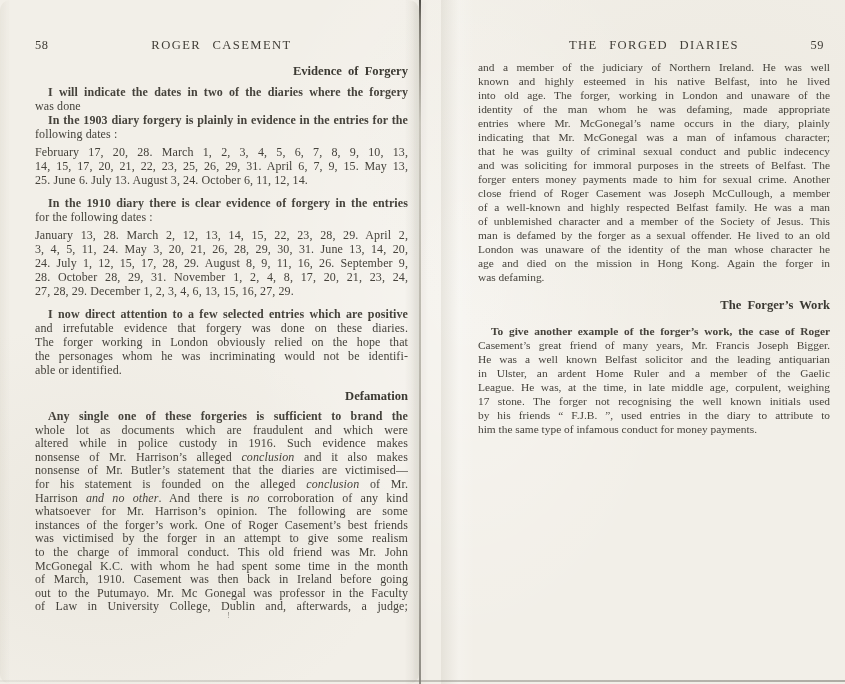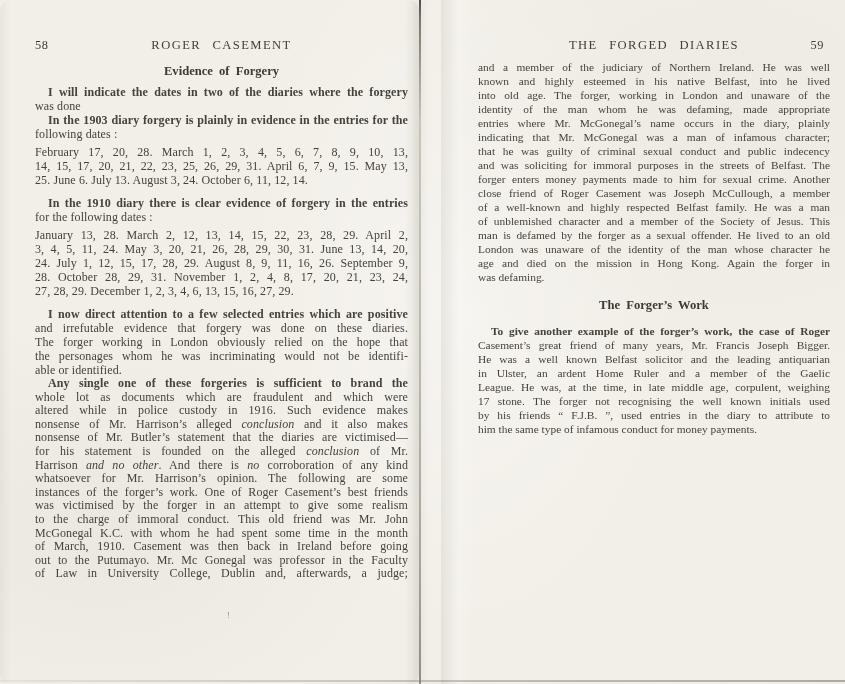--- a/index.html
+++ b/index.html
@@ -24,21 +24,21 @@
   .page-right .text-col{left:37px;width:352px;font-size:11.4px;line-height:14px;}
 
   .phead{position:relative;height:14px;text-align:center;font-size:12.6px;
          letter-spacing:1.4px;word-spacing:7px;color:#403d36;}
   .folio{position:absolute;top:0;font-size:12.4px;letter-spacing:.5px;}
   .page-left  .folio{left:0;}
   .page-right .folio{right:6px;}
 
   .page-right .content{margin-top:8px;}
 
-  .heading{font-weight:700;text-align:center;margin:12px 0 7px;
+  .heading{font-weight:700;text-align:right;margin:12px 0 7px;
            font-size:12.6px;word-spacing:3px;color:#3b3932;}
   .page-right .heading{margin:14px 0 12px;}
 
   .para{margin:0;}
   .para.dates{margin:4px 0 9px;}
   .line{text-align:justify;text-align-last:justify;height:14px;overflow:hidden;
         letter-spacing:.1px;}
   .page-right .line{letter-spacing:0;}
   .line.last{text-align-last:left;}
   .para.indent .line:first-child{text-indent:13px;font-weight:bold;}
@@ -90,20 +90,21 @@
             <div class="line">28. October 28, 29, 31. November 1, 2, 4, 8, 17, 20, 21, 23, 24,</div>
             <div class="line last">27, 28, 29. December 1, 2, 3, 4, 6, 13, 15, 16, 27, 29.</div>
           </div>
           <div class="para indent">
             <div class="line">I now direct attention to a few selected entries which are positive</div>
             <div class="line">and irrefutable evidence that forgery was done on these diaries.</div>
             <div class="line">The forger working in London obviously relied on the hope that</div>
             <div class="line">the personages whom he was incriminating would not be identifi-</div>
             <div class="line last">able or identified.</div>
           </div>
+          <div class="heading">Defamation</div>
           <div class="para indent">
             <div class="line">Any single one of these forgeries is sufficient to brand the</div>
             <div class="line">whole lot as documents which are fraudulent and which were</div>
             <div class="line">altered while in police custody in 1916. Such evidence makes</div>
             <div class="line"><span>nonsense of Mr. Harrison’s alleged </span><span class="i">conclusion</span><span> and it also makes</span></div>
             <div class="line">nonsense of Mr. Butler’s statement that the diaries are victimised—</div>
             <div class="line"><span>for his statement is founded on the alleged </span><span class="i">conclusion</span><span> of Mr.</span></div>
             <div class="line"><span>Harrison </span><span class="i">and no other</span><span>. And there is </span><span class="i">no</span><span> corroboration of any kind</span></div>
             <div class="line">whatsoever for Mr. Harrison’s opinion. The following are some</div>
             <div class="line">instances of the forger’s work. One of Roger Casement’s best friends</div>

